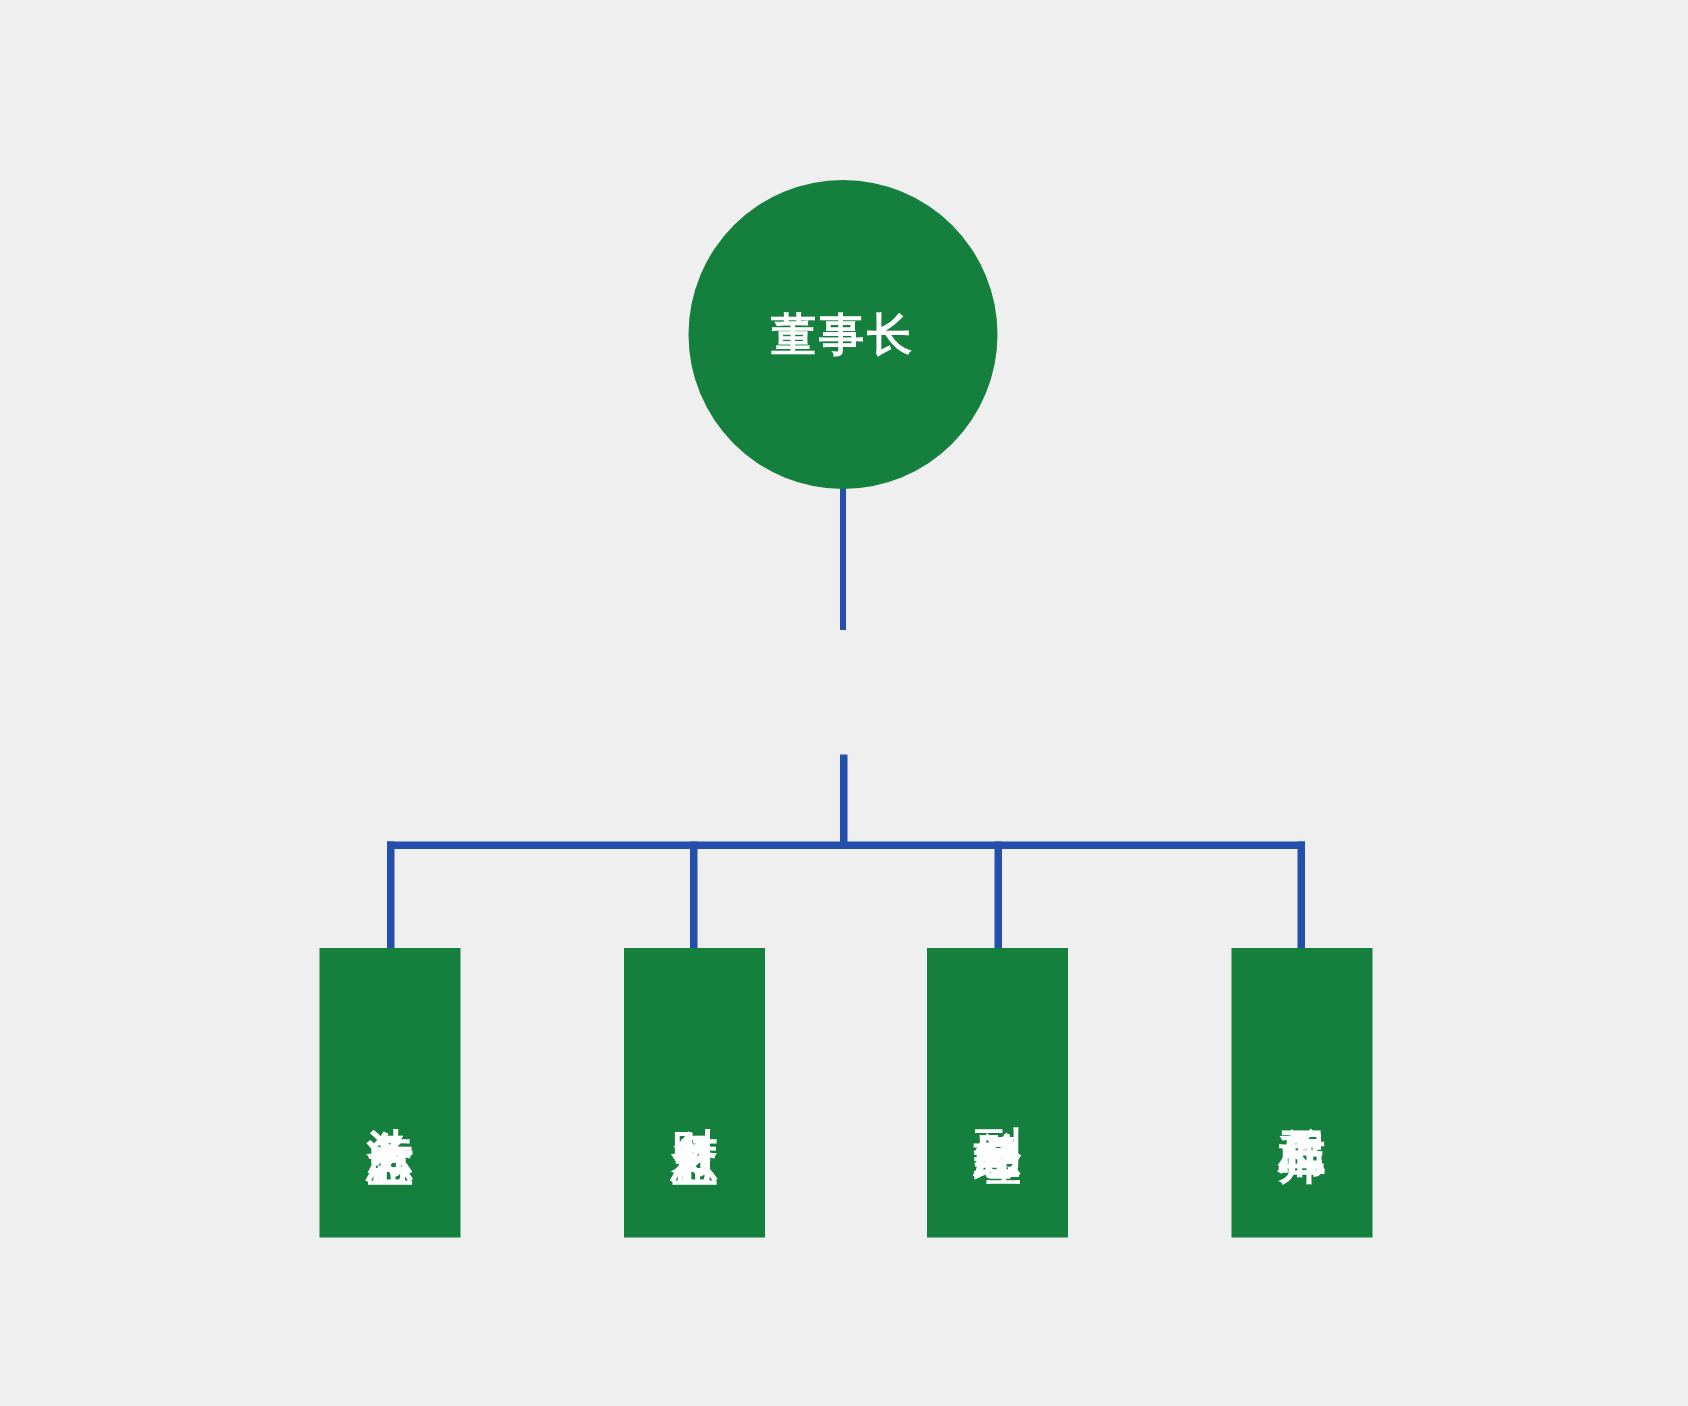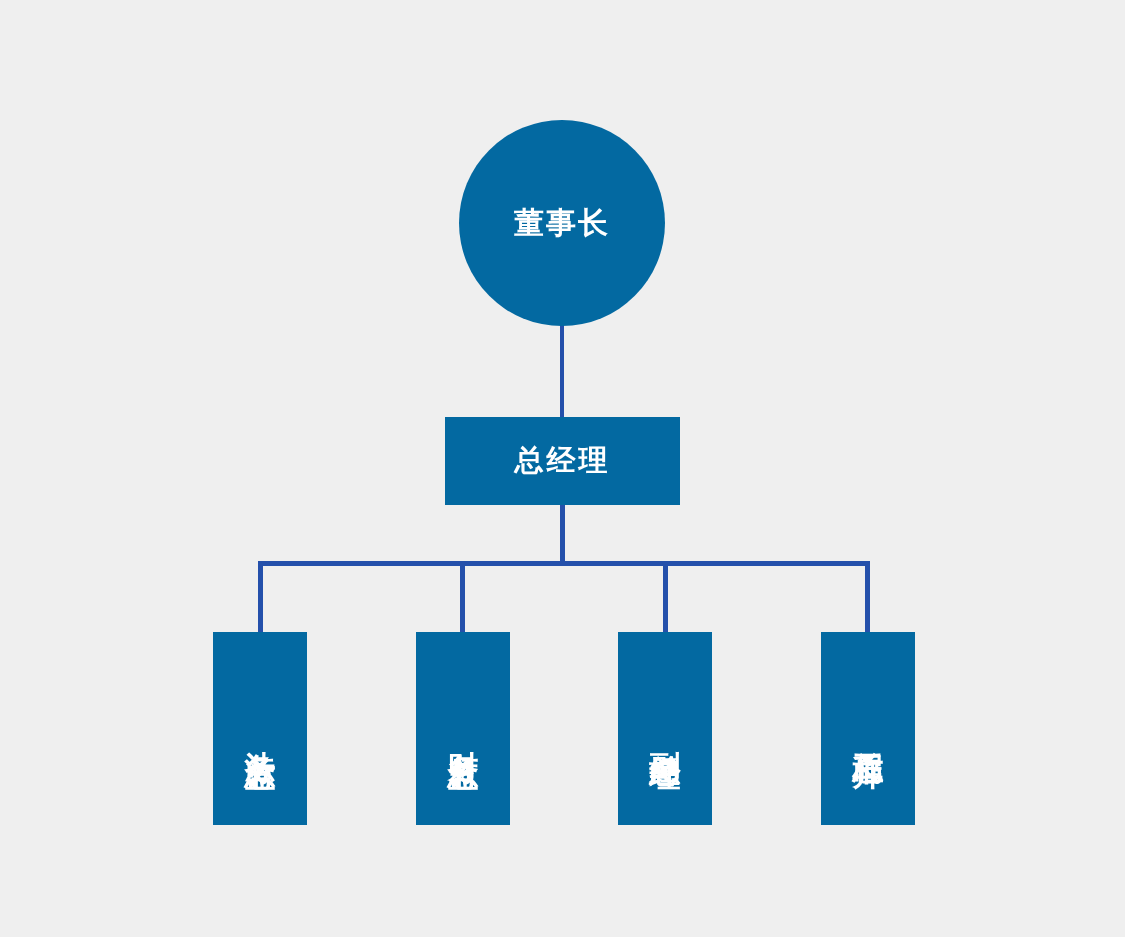--- a/index.html
+++ b/index.html
@@ -48,21 +48,21 @@
     height: 73px;
   }
   .conn-drop-1 { left: 258px; }
   .conn-drop-2 { left: 460px; }
   .conn-drop-3 { left: 663px; }
   .conn-drop-4 { left: 865px; }
 
   
   .node {
     position: absolute;
-    background: #0369a1;
+    background: #15803d;
     color: #ffffff;
     display: flex;
     align-items: center;
     justify-content: center;
     box-sizing: border-box;
   }
 
   .node-root {
     left: 459px;
     top: 120px;
@@ -109,21 +109,20 @@
   <div class="connector conn-root-to-manager"></div>
   <div class="connector conn-manager-stem"></div>
   <div class="connector conn-bus"></div>
   <div class="connector conn-drop conn-drop-1"></div>
   <div class="connector conn-drop conn-drop-2"></div>
   <div class="connector conn-drop conn-drop-3"></div>
   <div class="connector conn-drop conn-drop-4"></div>
 
   <div class="node node-root">董事长</div>
 
-  <div class="node node-manager">总经理</div>
 
   <div class="node node-leaf node-leaf-1">法务总监</div>
 
   <div class="node node-leaf node-leaf-2">财务总监</div>
 
   <div class="node node-leaf node-leaf-3">副总经理</div>
 
   <div class="node node-leaf node-leaf-4">总工程师</div>
 
 </div>

